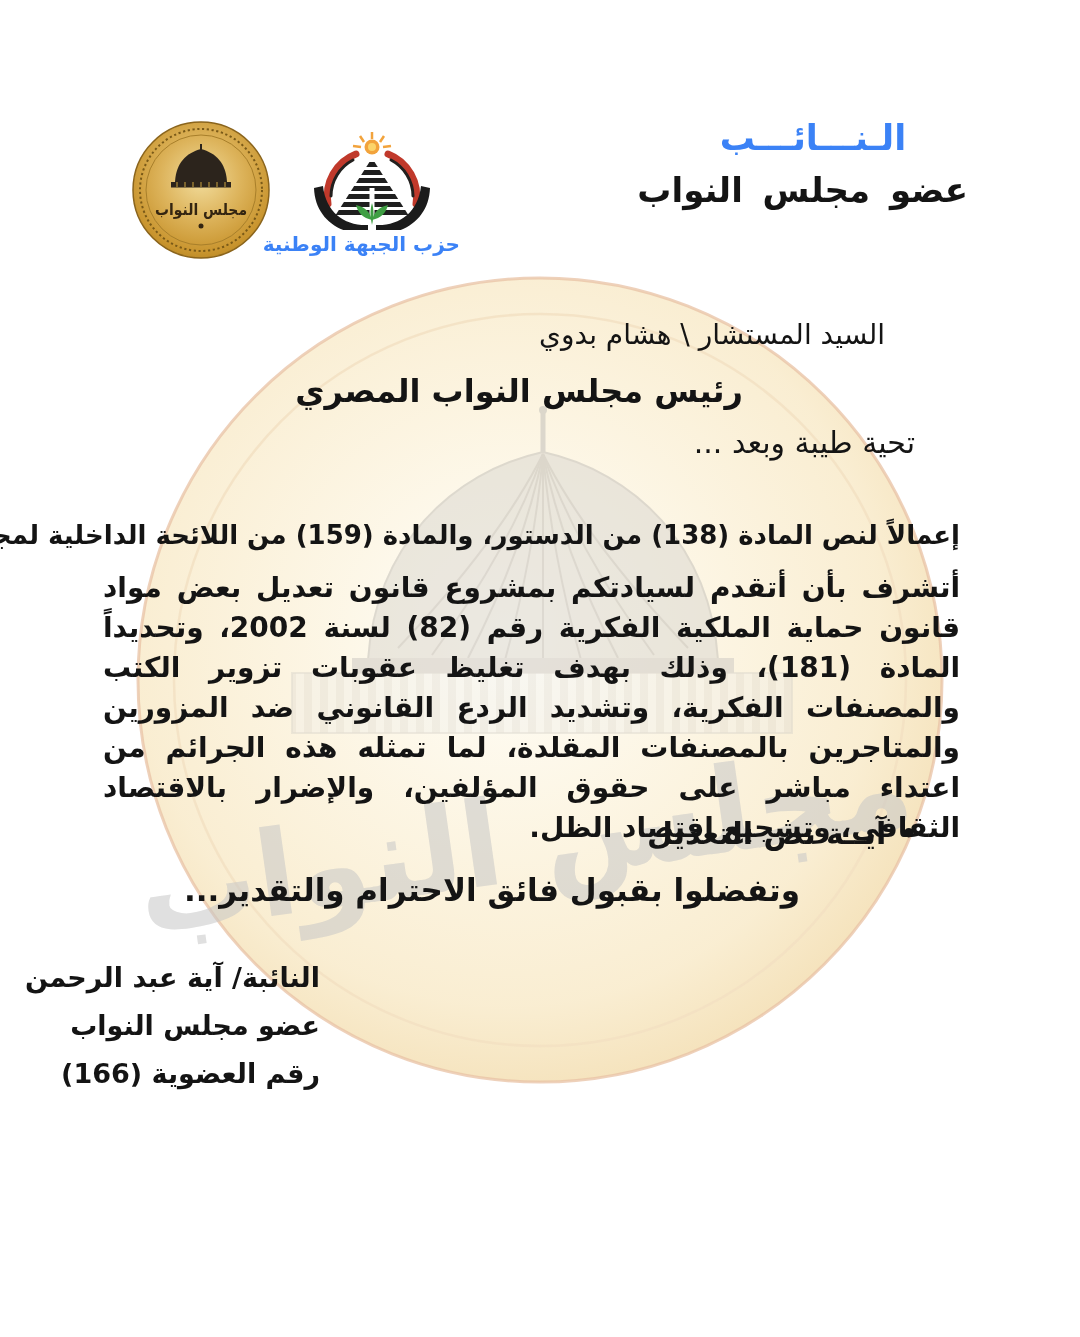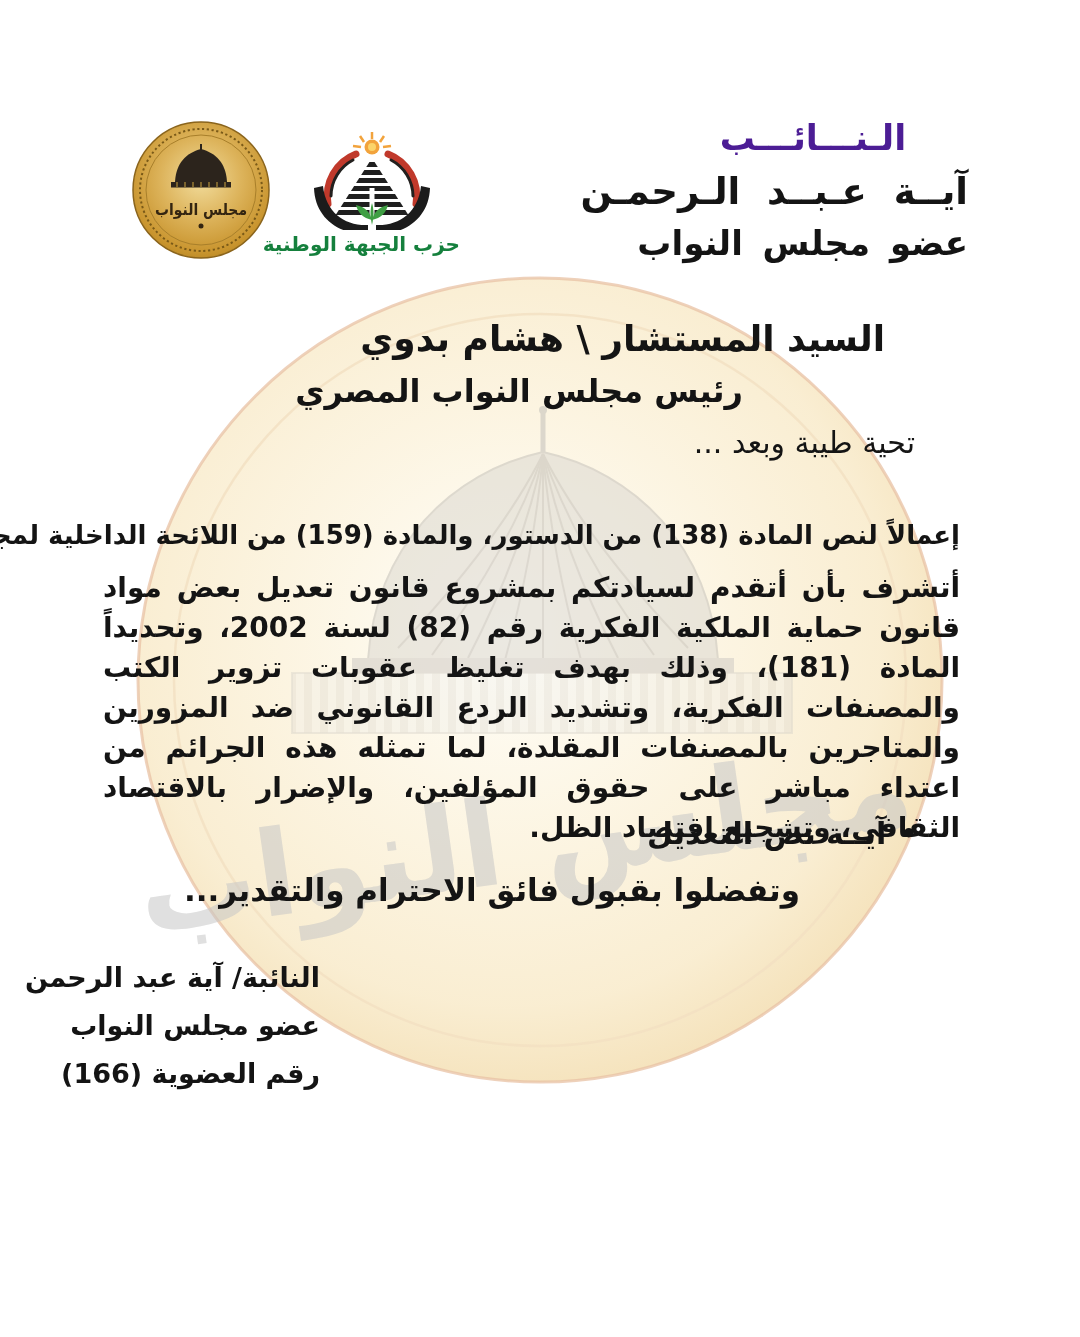--- a/index.html
+++ b/index.html
@@ -9,28 +9,28 @@
     direction:rtl;
   }
   .abs{position:absolute;}
 
   
   .watermark{left:0;top:0;width:1080px;height:1337px;z-index:0;pointer-events:none;}
 
   
   .seal{left:131px;top:120px;width:140px;height:140px;}
   .party{left:284px;top:130px;width:176px;text-align:center;}
-  .party-caption{font-size:20px;font-weight:700;color:#15803d;margin-top:2px;white-space:nowrap;}
+  .party-caption{font-size:20px;font-weight:700;color:#3b82f6;margin-top:2px;white-space:nowrap;}
   .head-right{right:112px;top:118px;width:310px;text-align:center;}
-  .mp-title{font-size:35px;font-weight:700;color:#4c1d95;margin-bottom:12px;white-space:nowrap;}
+  .mp-title{font-size:35px;font-weight:700;color:#3b82f6;margin-bottom:12px;white-space:nowrap;}
   .mp-name{font-size:37px;font-weight:700;word-spacing:14px;margin-bottom:10px;white-space:nowrap;}
   .mp-role{font-size:34px;font-weight:700;word-spacing:8px;white-space:nowrap;}
 
   
-  .rec1{top:318px;right:195px;font-size:36px;font-weight:700;white-space:nowrap;}
+  .rec1{top:318px;right:195px;font-size:28px;font-weight:400;white-space:nowrap;}
   .rec2{top:372px;right:337px;font-size:32px;font-weight:700;white-space:nowrap;}
   .greet{top:425px;right:165px;font-size:30px;font-weight:400;white-space:nowrap;}
 
   
   .legal{top:520px;right:120px;font-size:26px;font-weight:700;white-space:nowrap;}
   .para{
     top:568px;right:120px;left:103px;
     font-size:28px;font-weight:700;line-height:40px;
     text-align:justify;text-align-last:right;
   }
@@ -165,21 +165,20 @@
       <g fill="#1b1b1b">
         <path d="M 17 58 C 18 88 42 105 71 104 L 71 95 C 48 96 29 83 26 56 Z"></path>
         <path d="M 133 58 C 132 88 108 105 79 104 L 79 95 C 102 96 121 83 124 56 Z"></path>
       </g>
     </svg>
     <div class="party-caption">حزب الجبهة الوطنية</div>
   </div>
 
   <div class="abs head-right z1">
     <div class="mp-title">الـنـــائـــب</div>
-    <div class="mp-name">آيــة عـبــد الـرحمـن</div>
     <div class="mp-role">عضو مجلس النواب</div>
   </div>
 
   <div class="abs rec1 z1">السيد المستشار \ هشام بدوي</div>
   <div class="abs rec2 z1">رئيس مجلس النواب المصري</div>
   <div class="abs greet z1">تحية طيبة وبعد ...</div>
 
   <div class="abs legal z1">إعمالاً لنص المادة (138) من الدستور، والمادة (159) من اللائحة الداخلية لمجلس النواب:</div>
   <div class="abs para z1">أتشرف بأن أتقدم لسيادتكم بمشروع قانون تعديل بعض مواد قانون حماية الملكية الفكرية رقم (82) لسنة 2002، وتحديداً المادة (181)، وذلك بهدف تغليظ عقوبات تزوير الكتب والمصنفات الفكرية، وتشديد الردع القانوني ضد المزورين والمتاجرين بالمصنفات المقلدة، لما تمثله هذه الجرائم من اعتداء مباشر على حقوق المؤلفين، والإضرار بالاقتصاد الثقافي، وتشجيع اقتصاد الظل.</div>
 

